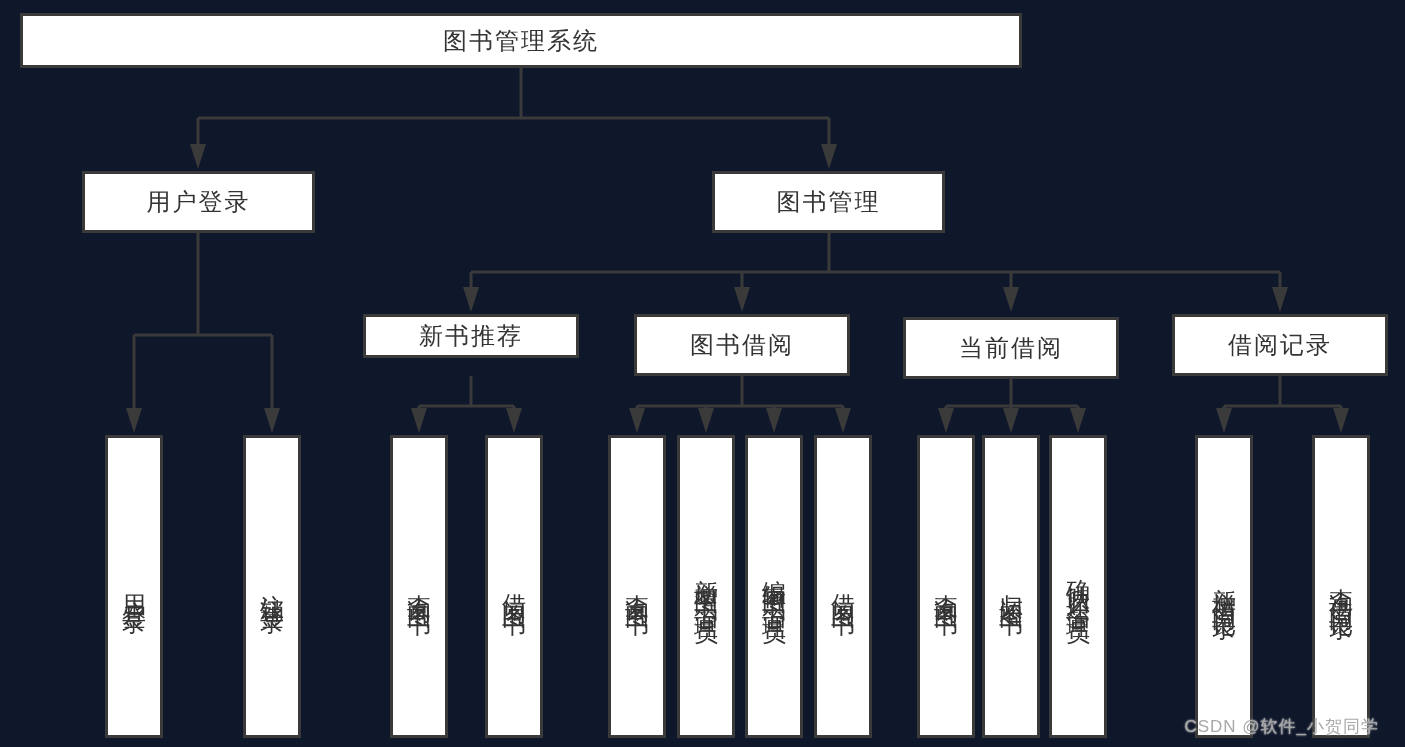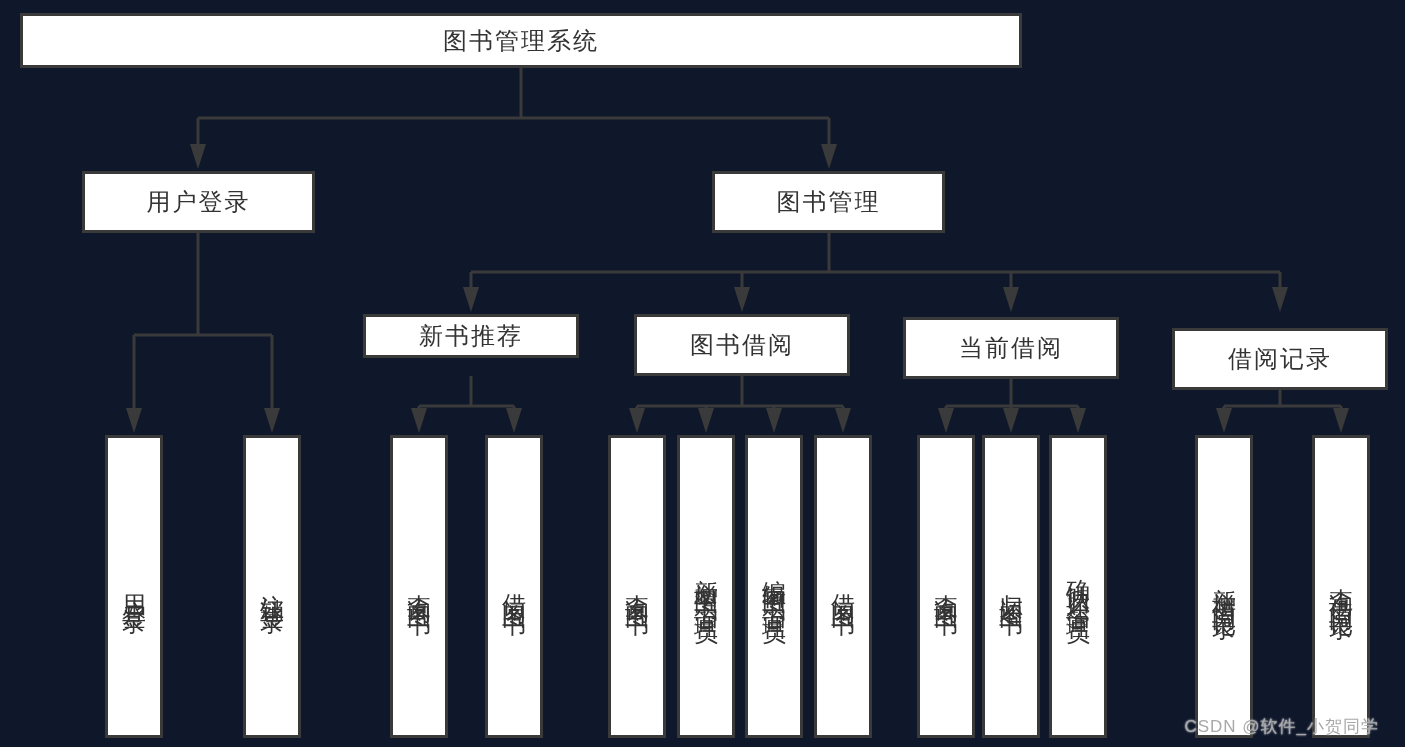--- a/index.html
+++ b/index.html
@@ -108,21 +108,21 @@
 
   <div class="node box-h" style="left:363px; top:314px; width:216px; height:44px;">
     <span>新书推荐</span>
   </div>
   <div class="node box-h" style="left:634px; top:314px; width:216px; height:62px;text-align:right;">
     <span>图书借阅</span>
   </div>
   <div class="node box-h" style="left:903px; top:302px; width:216px; height:62px;margin-top:15px;">
     <span>当前借阅</span>
   </div>
-  <div class="node box-h" style="left:1172px; top:328px; width:216px; height:62px;">
+  <div class="node box-h" style="left:1172px; top:314px; width:216px; height:62px;">
     <span>借阅记录</span>
   </div>
 
   <div class="node box-v" style="left:105px; top:435px; width:58px; height:303px;">
     <span class="vtext">用户登录</span>
   </div>
   <div class="node box-v" style="left:243px; top:435px; width:58px; height:303px;">
     <span class="vtext">注销登录</span>
   </div>
 

